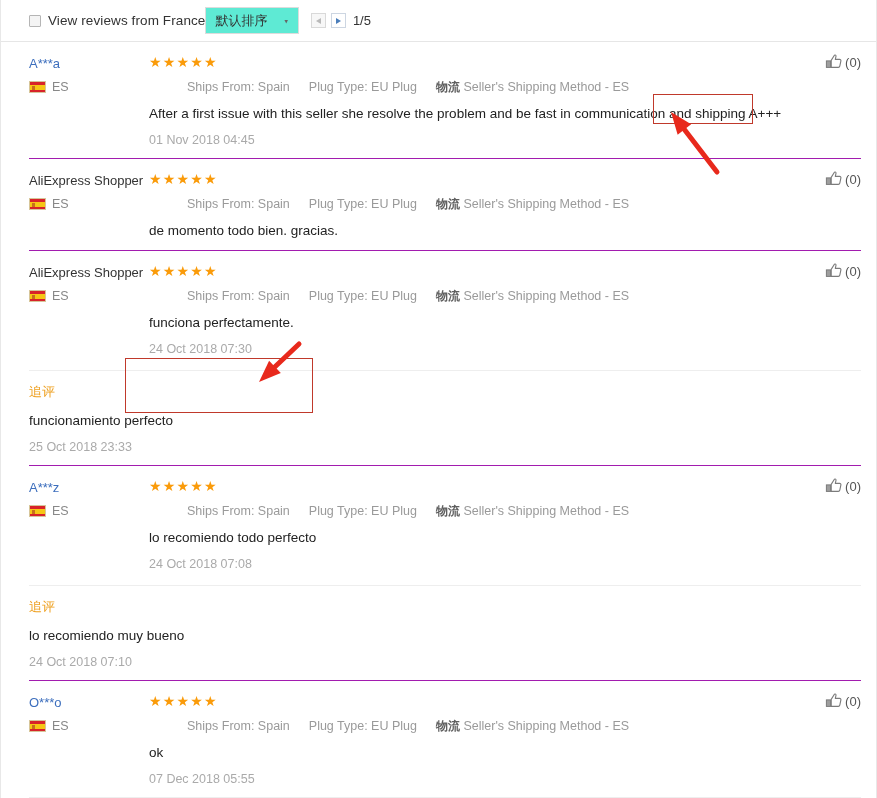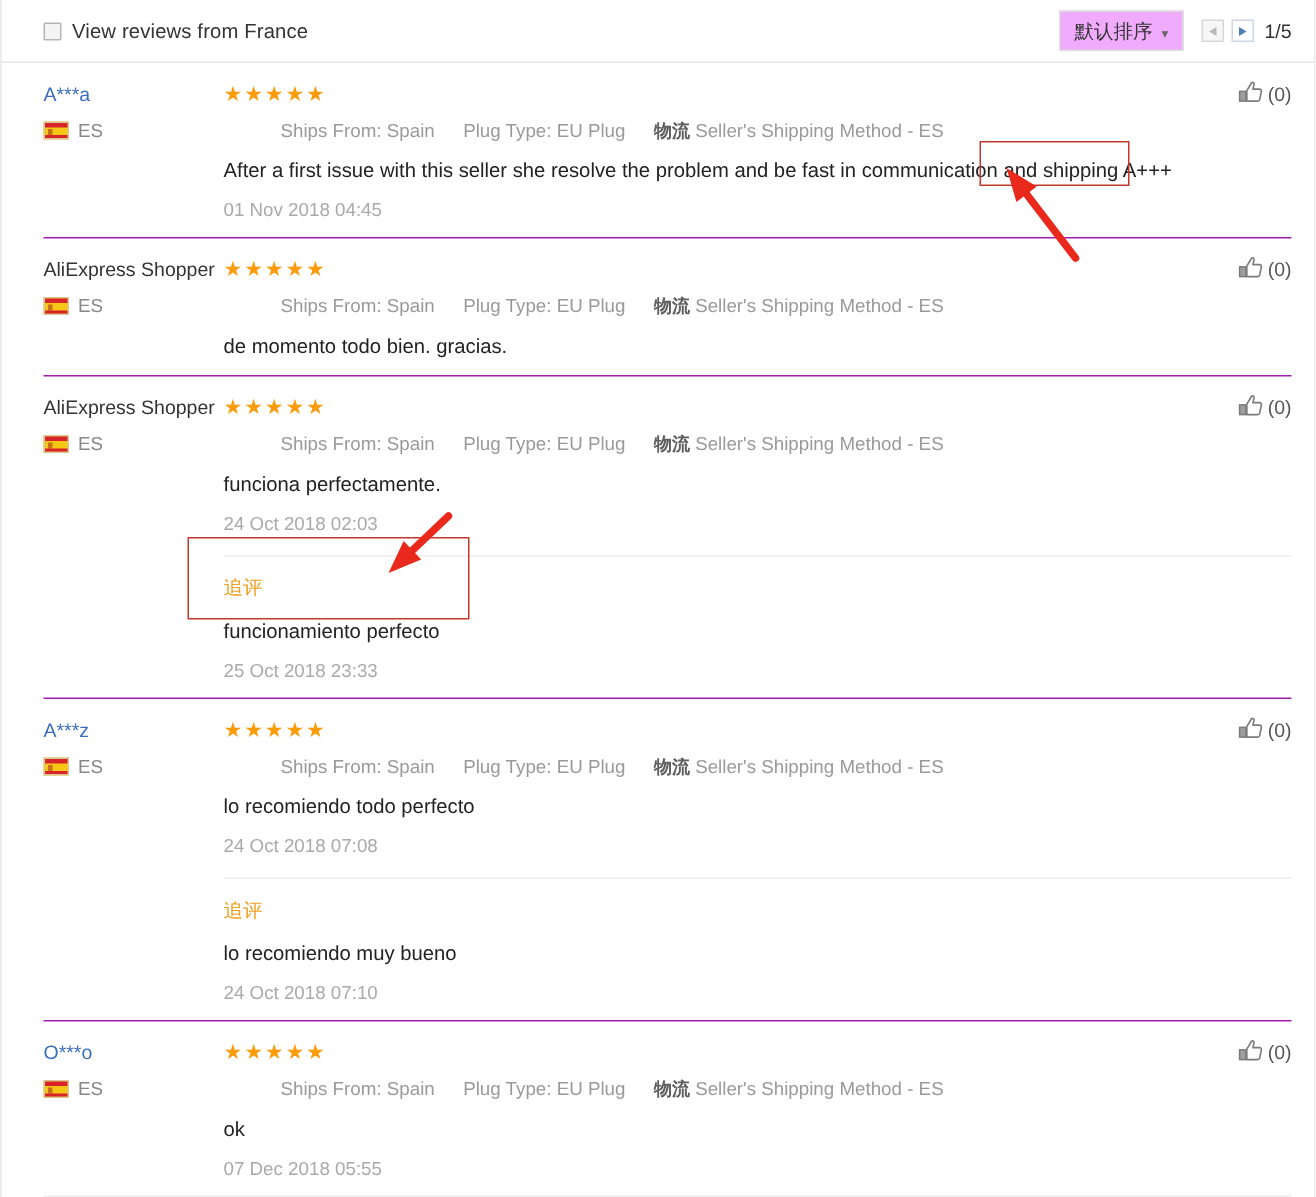--- a/index.html
+++ b/index.html
@@ -19,21 +19,21 @@
     border-right: 1px solid #e8e8e8;
   }
 
   
   .review-header {
     position: relative;
     height: 42px;
     padding: 0 15px 0 28px;
     display: flex;
     align-items: center;
-    justify-content: space-between;
+    justify-content: flex-start;
     border-bottom: 1px solid #e6e6e6;
   }
   .filter-wrap {
     display: flex;
     align-items: center;
     gap: 7px;
   }
   .cbx {
     width: 12px; height: 12px;
     border: 1px solid #b5b5b5;
@@ -47,29 +47,30 @@
     color: #333;
     letter-spacing: 0.1px;
   }
   .header-right {
     display: flex;
     align-items: center;
     gap: 12px;
   }
   .sort-select {
     border: 1px solid #dcdcdc;
-    background: #f0abfc;
+    background: #5eead4;
     height: 27px;
     padding: 0 9px;
     display: flex;
     align-items: center;
-    gap: 6px;
+    gap: 16px;
     font-size: 13px;
     color: #333;
     cursor: pointer;
+    font-family: Liberation Mono, monospace;
   }
   .sort-chev {
     font-size: 9px;
     color: #666;
     transform: translateY(1px);
   }
   .pager {
     display: flex;
     align-items: center;
     gap: 5px;
@@ -202,21 +203,20 @@
     color: #aaaaaa;
     margin-top: 9px;
     line-height: 16px;
   }
 
   
   .followup {
     margin-top: 13px;
     padding-top: 13px;
     border-top: 1px solid #eeeeee;
-    margin-left: 120px;
   }
   .fu-tag {
     color: #eea020;
     font-size: 13px;
     line-height: 16px;
   }
   .fu-content {
     font-size: 13.5px;
     color: #222;
     margin-top: 12px;
@@ -372,21 +372,21 @@
         <div class="stars"><span>★</span><span>★</span><span>★</span><span>★</span><span>★</span></div>
         <div class="meta">
           <span>Ships From: Spain</span>
           <span class="sep"></span>
           <span>Plug Type: EU Plug</span>
           <span class="sep"></span>
           <span class="cn">物流</span>
           <span>Seller's Shipping Method - ES</span>
         </div>
         <div class="content">funciona perfectamente.</div>
-        <div class="date">24 Oct 2018 02:03</div>
+        <div class="date">24 Oct 2018 07:30</div>
       </div>
     </div>
     <div class="helpful">
       <svg class="thumb" width="17" height="16" viewBox="0 0 17 16">
         <path d="M6.2 6.4 L9.4 1.2 C10.3 0.6 11.2 1.3 11 2.3 L10.3 5.4 L14.6 5.4
                  C15.5 5.4 16.1 6.1 15.9 6.9 L14.8 12.2 C14.65 12.9 14.05 13.4 13.3 13.4
                  L6.2 13.4 Z" fill="none" stroke="#7b7b7b" stroke-width="1.1" stroke-linejoin="round"></path>
         <rect x="1.4" y="6.9" width="4.2" height="6.5" fill="#9e9e9e" stroke="#7b7b7b" stroke-width="1"></rect>
       </svg>
       <span class="count">(0)</span>

